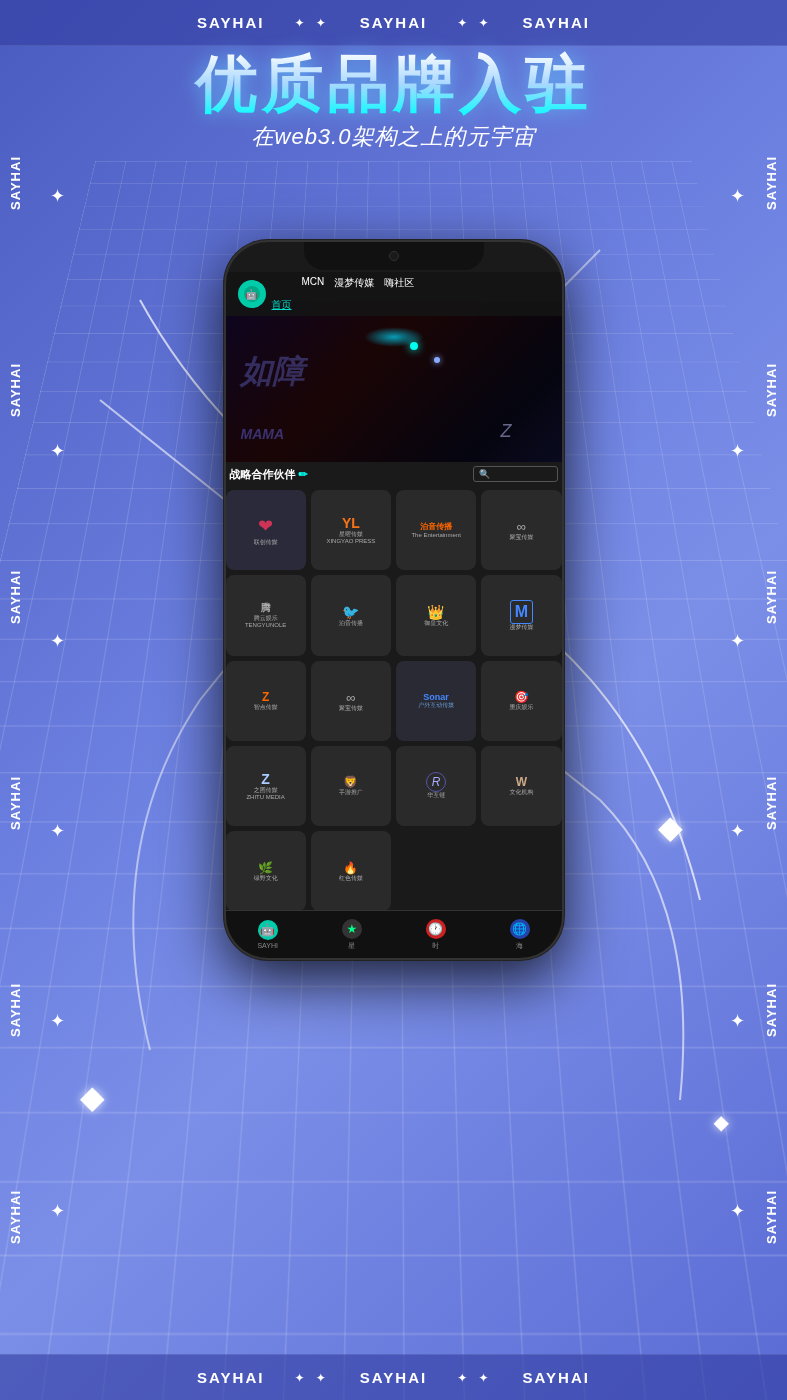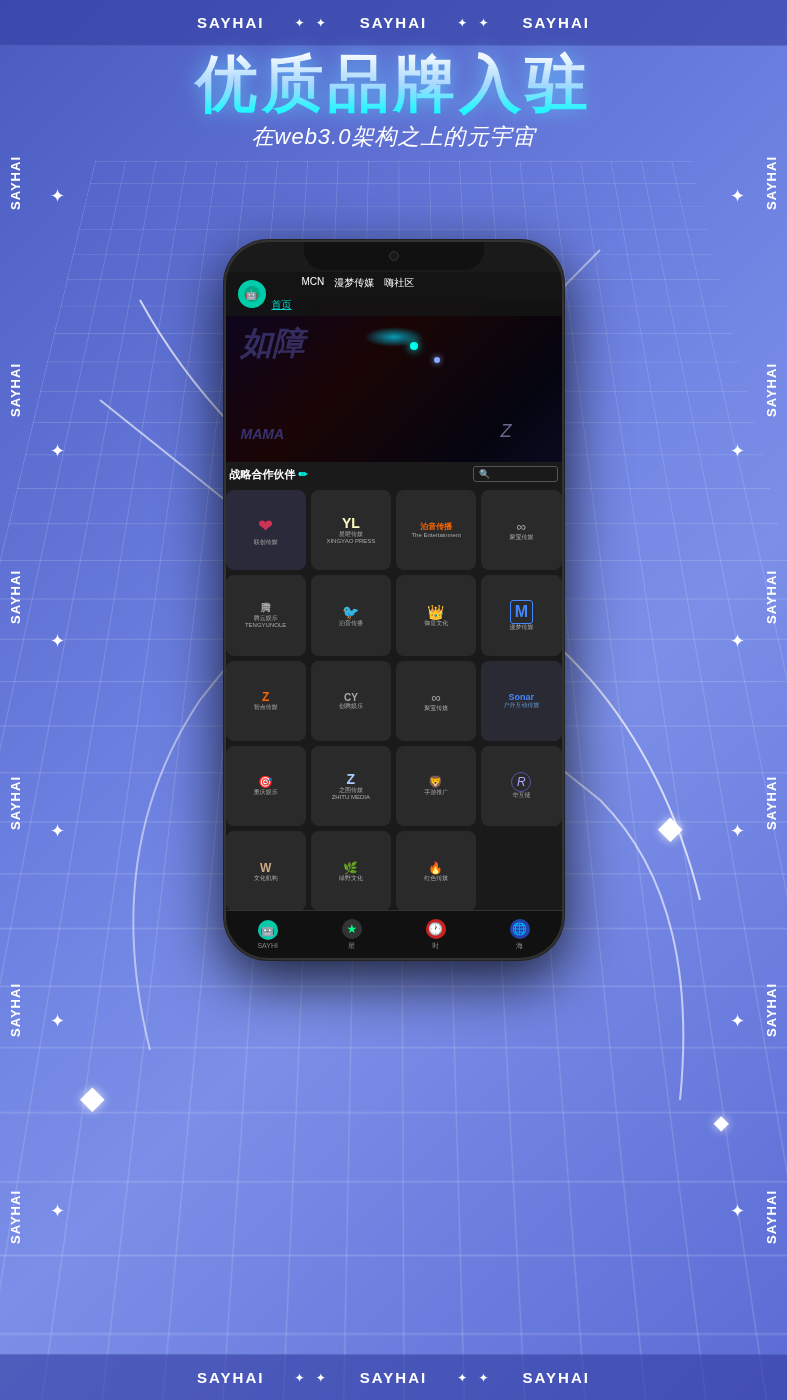--- a/index.html
+++ b/index.html
@@ -495,21 +495,21 @@
           <span class="nav-item">嗨社区</span>
         </div>
       </div>
 
       <div class="phone-hero">
         <div style="position:absolute;inset:0;background:linear-gradient(135deg,#0d0520 0%,#1a0505 40%,#050510 80%,#0a0a20 100%);"></div>
         <div style="position:absolute;top:25px;left:50%;transform:translateX(-50%);width:60px;height:20px;background:radial-gradient(ellipse,rgba(0,220,255,0.7) 0%,transparent 70%);"></div>
 
         <div style="position:absolute;top:40px;left:55%;width:8px;height:8px;background:#00ffee;border-radius:50%;box-shadow:0 0 8px #00ffee;"></div>
         <div style="position:absolute;top:55px;left:62%;width:6px;height:6px;background:#88aaff;border-radius:50%;box-shadow:0 0 6px #88aaff;"></div>
-        <div class="hero-text-overlay" style="font-size:32px;opacity:0.5;color:#5555aa;font-style:italic;">
+        <div class="hero-text-overlay" style="font-size:32px;opacity:0.5;color:#5555aa;font-style:italic;margin-top:28px;">
           如障
         </div>
 
         <div style="position:absolute;bottom:20px;left:15px;color:rgba(80,80,180,0.6);font-size:14px;font-style:italic;font-weight:900;">
           MAMA
         </div>
 
         <div style="position:absolute;bottom:20px;right:50px;color:rgba(200,200,255,0.5);font-size:18px;font-style:italic;">
           Z
         </div>
@@ -529,21 +529,21 @@
         <div class="brands-grid">
 
           <div class="brand-card brand-1">
             <div class="brand-inner">
               <div class="brand-icon-shape" style="color:#cc3355;">❤</div>
               <div class="brand-name-text">联创传媒</div>
             </div>
           </div>
           <div class="brand-card">
             <div class="brand-inner">
-              <div style="color:#fef9c3;font-size:14px;font-weight:bold;">YL</div>
+              <div style="color:#f97316;font-size:14px;font-weight:bold;">YL</div>
               <div class="brand-name-text">星曜传媒<br>XINGYAO PRESS</div>
             </div>
           </div>
           <div class="brand-card">
             <div class="brand-inner">
               <div style="color:#ff6600;font-size:8px;font-weight:bold;">泊音传播</div>
               <div class="brand-name-text">The Entertainment</div>
             </div>
           </div>
           <div class="brand-card">
@@ -575,26 +575,20 @@
             <div class="brand-inner">
               <div style="color:#4488ff;font-size:16px;font-weight:bold;border:1px solid #4488ff;border-radius:3px;padding:2px 4px;">M</div>
               <div class="brand-name-text">漫梦传媒</div>
             </div>
           </div>
 
           <div class="brand-card">
             <div class="brand-inner">
               <div style="color:#ff6600;font-size:12px;font-weight:bold;">Z</div>
               <div class="brand-name-text">智点传媒</div>
-            </div>
-          </div>
-          <div class="brand-card">
-            <div class="brand-inner">
-              <div style="color:#aaaaaa;font-size:10px;font-weight:bold;">CY</div>
-              <div class="brand-name-text">创腾娱乐</div>
             </div>
           </div>
           <div class="brand-card">
             <div class="brand-inner">
               <div style="color:#aaaaaa;font-size:13px;">∞</div>
               <div class="brand-name-text">聚宝传媒</div>
             </div>
           </div>
           <div class="brand-card brand-sonar">
             <div class="brand-inner">

